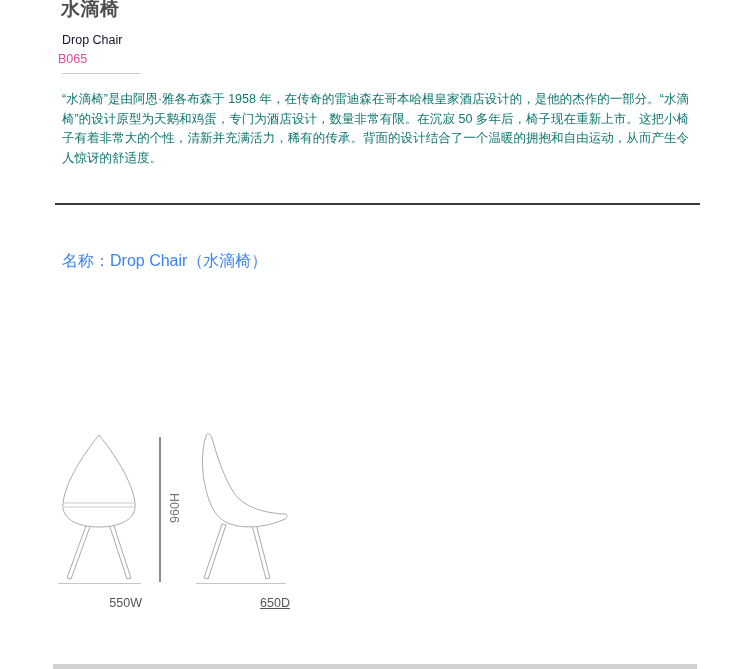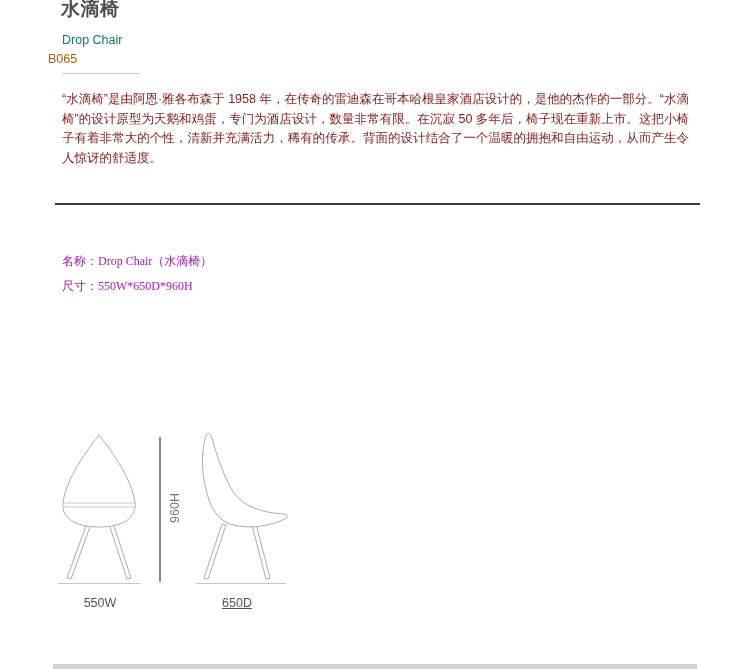--- a/index.html
+++ b/index.html
@@ -10,55 +10,55 @@
   }
   .abs{position:absolute;}
 
   .page-title{
     left:61px;top:-3px;
     font-size:19px;line-height:24px;font-weight:600;color:#4d4d4d;
     letter-spacing:0.5px;
   }
   .subtitle{
     left:62px;top:32px;
-    font-size:12.5px;line-height:16px;color:#0f766e;text-align:right;
+    font-size:12.5px;line-height:16px;color:#0f172a;text-align:right;
   }
   .model-no{
-    left:48px;top:51px;
-    font-size:12.5px;line-height:16px;color:#a16207;
+    left:58px;top:51px;
+    font-size:12.5px;line-height:16px;color:#ec4899;
   }
   .rule-light{
     left:62px;top:73px;width:78px;height:1px;background:#c9c9c9;
   }
   .description{
     left:62px;top:90px;width:627px;
-    font-size:12.5px;line-height:19.6px;color:#7f1d1d;
+    font-size:12.5px;line-height:19.6px;color:#0f766e;
     text-align:justify;
   }
   .rule-dark{
     left:55px;top:203px;width:645px;height:2px;background:#3a3a3a;
   }
   .specs{
     left:62px;top:249px;width:620px;
-    font-size:12px;color:#a21caf;font-family:Liberation Serif, serif;
+    font-size:16px;color:#3b82f6;
   }
   .specs .spec-line{line-height:24.6px;}
   .specs .spec-line.indent{padding-left:42px;}
 
   .diagram-svg{left:58px;top:433px;}
   .diagram-svg.side{left:196px;}
   .ground-line{top:583px;height:1px;background:#c6c6c6;}
   .ground-line.front{left:58px;width:83px;}
   .ground-line.side{left:196px;width:90px;}
   .dim-label{
     top:595px;height:16px;
-    font-size:12.5px;color:#555555;text-align:center;line-height:16px;
+    font-size:12.5px;color:#555555;text-align:right;line-height:16px;
   }
   .dim-label.front{left:58px;width:84px;}
-  .dim-label.side{left:192px;width:90px;text-decoration:underline;}
+  .dim-label.side{left:200px;width:90px;text-decoration:underline;}
   .height-line{
     left:159px;top:437px;width:2px;height:145px;background:#8a8a8a;
   }
   .height-label{
     left:155px;top:501px;width:40px;height:14px;
     transform:rotate(-90deg);
     font-size:12.5px;color:#777777;text-align:center;line-height:14px;
     white-space:nowrap;
   }
   .bottom-bar{
@@ -72,21 +72,20 @@
 <div class="abs subtitle">Drop Chair</div>
 <div class="abs model-no">B065</div>
 <div class="abs rule-light"></div>
 
 <div class="abs description">“水滴椅”是由阿恩·雅各布森于 1958 年，在传奇的雷迪森在哥本哈根皇家酒店设计的，是他的杰作的一部分。“水滴椅”的设计原型为天鹅和鸡蛋，专门为酒店设计，数量非常有限。在沉寂 50 多年后，椅子现在重新上市。这把小椅子有着非常大的个性，清新并充满活力，稀有的传承。背面的设计结合了一个温暖的拥抱和自由运动，从而产生令人惊讶的舒适度。</div>
 
 <div class="abs rule-dark"></div>
 
 <div class="abs specs">
   <div class="spec-line">名称：Drop Chair（水滴椅）</div>
-  <div class="spec-line">尺寸：550W*650D*960H</div>
 </div>
 
 <svg class="abs diagram-svg front" width="84" height="152" viewBox="0 0 84 152">
   <g fill="#ffffff" stroke="#ababab" stroke-width="1">
     <polygon points="29,90 33,91 13,146 9,145"></polygon>
     <polygon points="51,91 55,90 73,145 69,146"></polygon>
     <path d="M41,2 C33,12 8,44 5,70 C3,85 18,94 41,94 C64,94 79,85 77,70 C74,44 49,12 41,2 Z"></path>
   </g>
   <g stroke="#c9c9c9" stroke-width="1" fill="none">
     <line x1="6" y1="70" x2="76" y2="70"></line>

